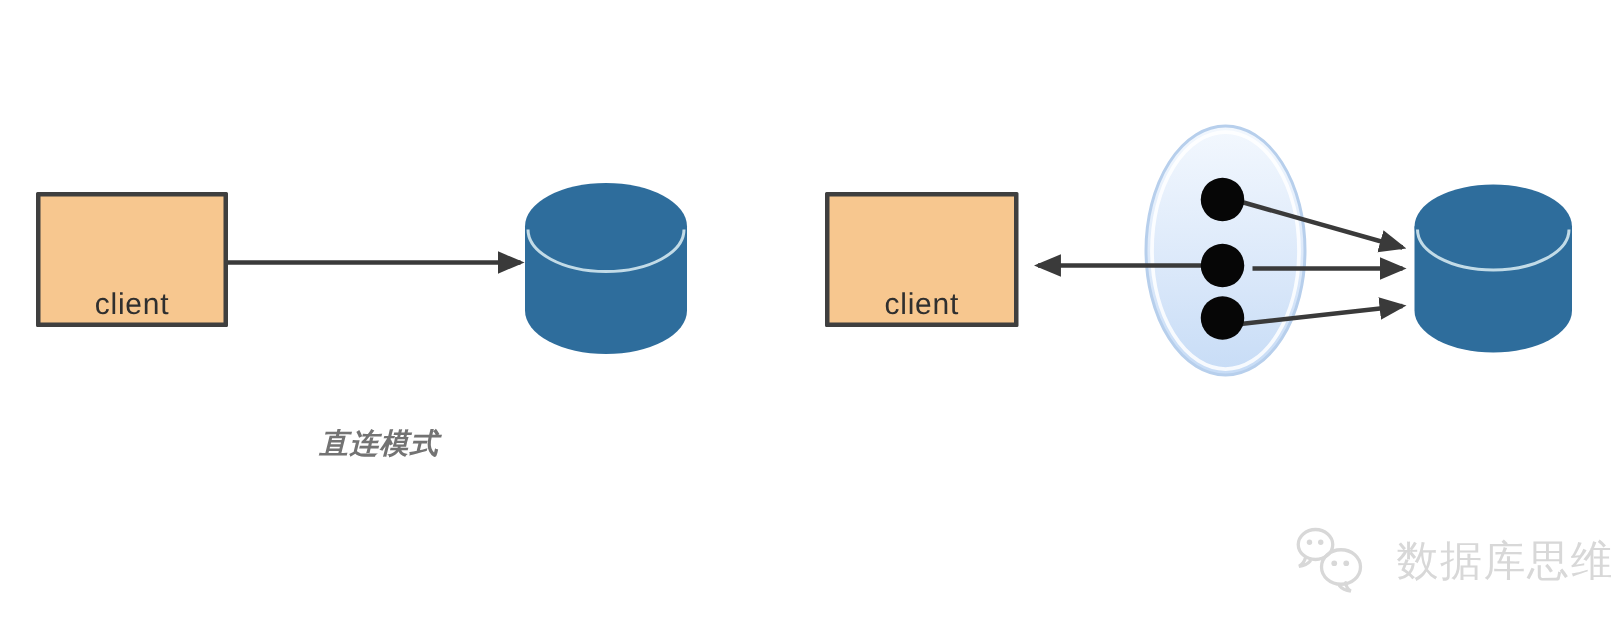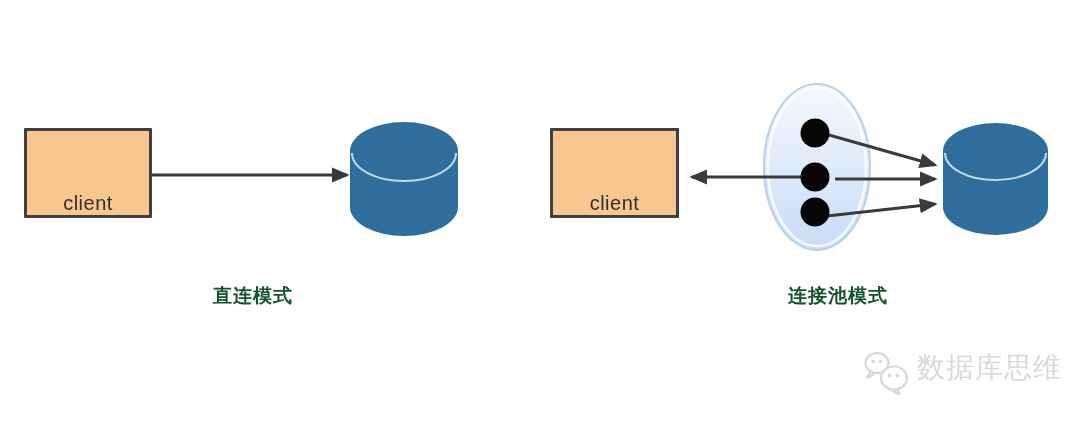--- a/index.html
+++ b/index.html
@@ -33,30 +33,32 @@
   .client-box span {
     font-size: 20px;
     font-weight: 500;
     color: #2F2F2F;
     letter-spacing: 0.5px;
   }
   .caption {
     position: absolute;
     font-size: 19px;
     font-weight: 700;
-    color: #14532d;
+    color: #737373;
     text-align: center;
     letter-spacing: 1px;
+    font-style: italic;
   }
   .watermark {
     position: absolute;
     left: 862px;
     top: 349px;
     display: flex;
-    gap: 5px;
+    align-items: center;
+    gap: 19px;
     font-family: Liberation Mono, monospace;
   }
   .watermark-text {
     font-size: 28px;
     font-weight: 400;
     color: #D8D8D8;
     letter-spacing: 1px;
     white-space: nowrap;
   }
   .arrow-line {
@@ -111,21 +113,20 @@
   <div class="client-box" style="left:24px; top:128px; width:128px; height:90px;">
     <span>client</span>
   </div>
 
   <div class="client-box" style="left:550px; top:128px; width:129px; height:90px;">
     <span>client</span>
   </div>
 
   <div class="caption" style="left:180px; top:283px; width:146px;">直连模式</div>
 
-  <div class="caption" style="left:765px; top:283px; width:146px;">连接池模式</div>
 
   <div class="watermark">
     <svg width="50" height="50" viewBox="0 0 50 50">
       <g fill="none" stroke="#D8D8D8" stroke-width="2.2" stroke-linecap="round">
         <ellipse cx="15" cy="14" rx="11.5" ry="10"></ellipse>
         <path d="M8.5,22.5 Q7,27 4,28.5 Q9,28 11.5,25"></path>
         <ellipse cx="32" cy="29" rx="13" ry="11.5"></ellipse>
         <path d="M35,39.5 Q35.8,43.5 38.5,45 Q33.5,44.6 31,41.5"></path>
       </g>
       <g fill="#D8D8D8">

